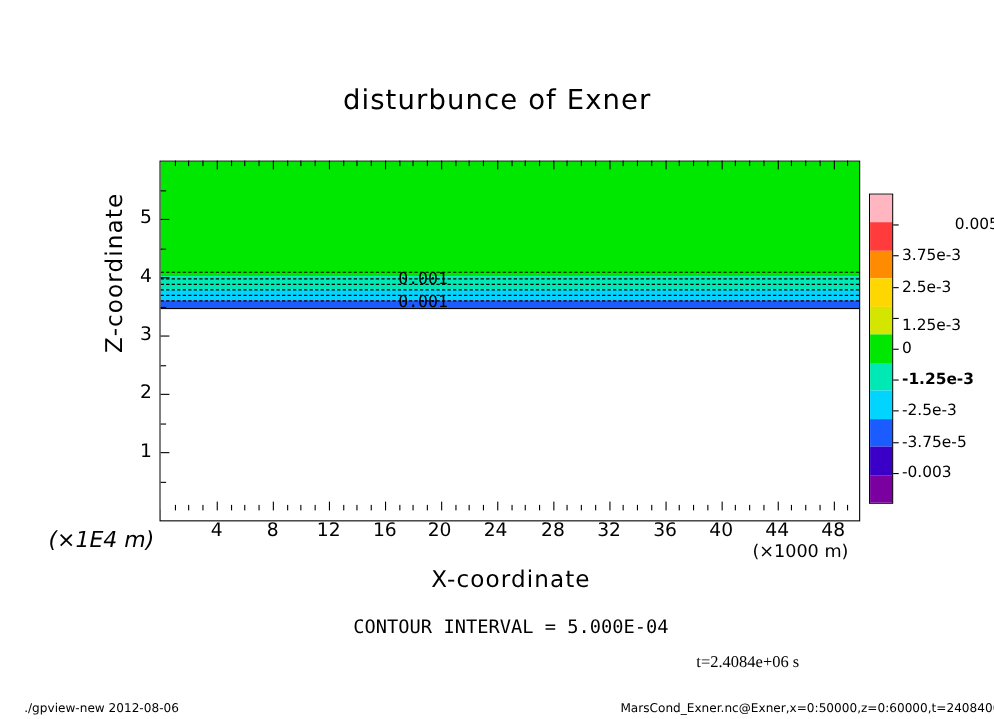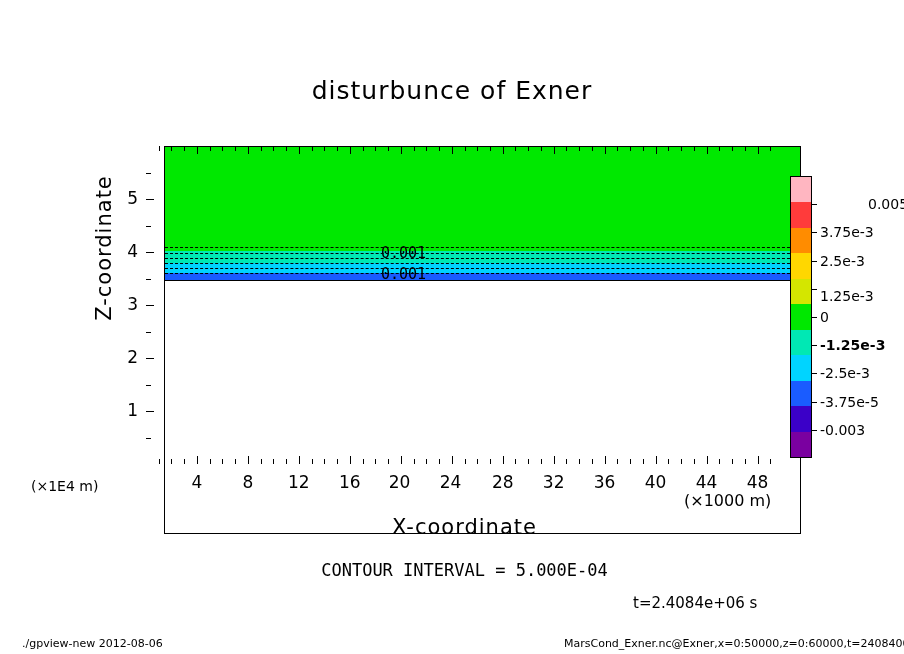--- a/index.html
+++ b/index.html
@@ -8,21 +8,21 @@
     font-family:"DejaVu Sans", sans-serif;
     color:#000;position:relative;overflow:hidden;
   }
   .abs{position:absolute;}
   #title{
     left:0;right:0;top:76px;text-align:center;
     font-size:25px;letter-spacing:1px;
   }
   
   #plot-frame{
-    left:164px;top:146px;width:637px;height:388px;
+    left:145px;top:146px;width:637px;height:328px;
     border:1px solid #000;box-sizing:border-box;background:#fff;
   }
   #plot-fill{position:absolute;left:0;right:0;top:0;bottom:0;overflow:hidden;}
   
   .band{position:absolute;left:0;width:100%;}
   
   .dash{
     position:absolute;left:0;width:100%;height:0;
     border-top:1px dashed #000;
   }
@@ -35,27 +35,27 @@
   .lbl{position:absolute;font-size:17px;}
   #ylabel{
     left:-6px;top:236px;width:220px;text-align:center;
     transform:rotate(-90deg);transform-origin:center center;
     font-size:21px;letter-spacing:1px;
   }
   #xlabel{
     left:146px;top:515px;width:637px;text-align:center;
     font-size:21px;letter-spacing:1px;
   }
-  #xunit-left{left:31px;top:478px;font-size:14px;}
+  #xunit-left{left:44px;top:478px;font-size:20px;font-style:italic;}
   #xunit-right{left:684px;top:491px;font-size:16px;}
   #contour-interval{
     left:146px;top:560px;width:637px;text-align:center;font-size:17px;
     font-family:"DejaVu Sans Mono", monospace;letter-spacing:0px;
   }
-  #time-label{left:633px;top:594px;font-size:15px;}
+  #time-label{left:633px;top:594px;font-size:15px;font-family:Liberation Serif, serif;}
   #footer-left{left:22px;top:637px;font-size:11px;}
   #footer-right{left:564px;top:637px;font-size:11px;}
   
   #colorbar{
     left:790px;top:176px;width:22px;height:282px;
     border:1px solid #000;box-sizing:border-box;
   }
   #colorbar .seg{width:100%;}
   .cb-tick{position:absolute;left:812px;width:5px;height:1px;background:#000;}
   .cb-lbl{position:absolute;left:820px;font-size:14px;transform:translateY(-50%);}

